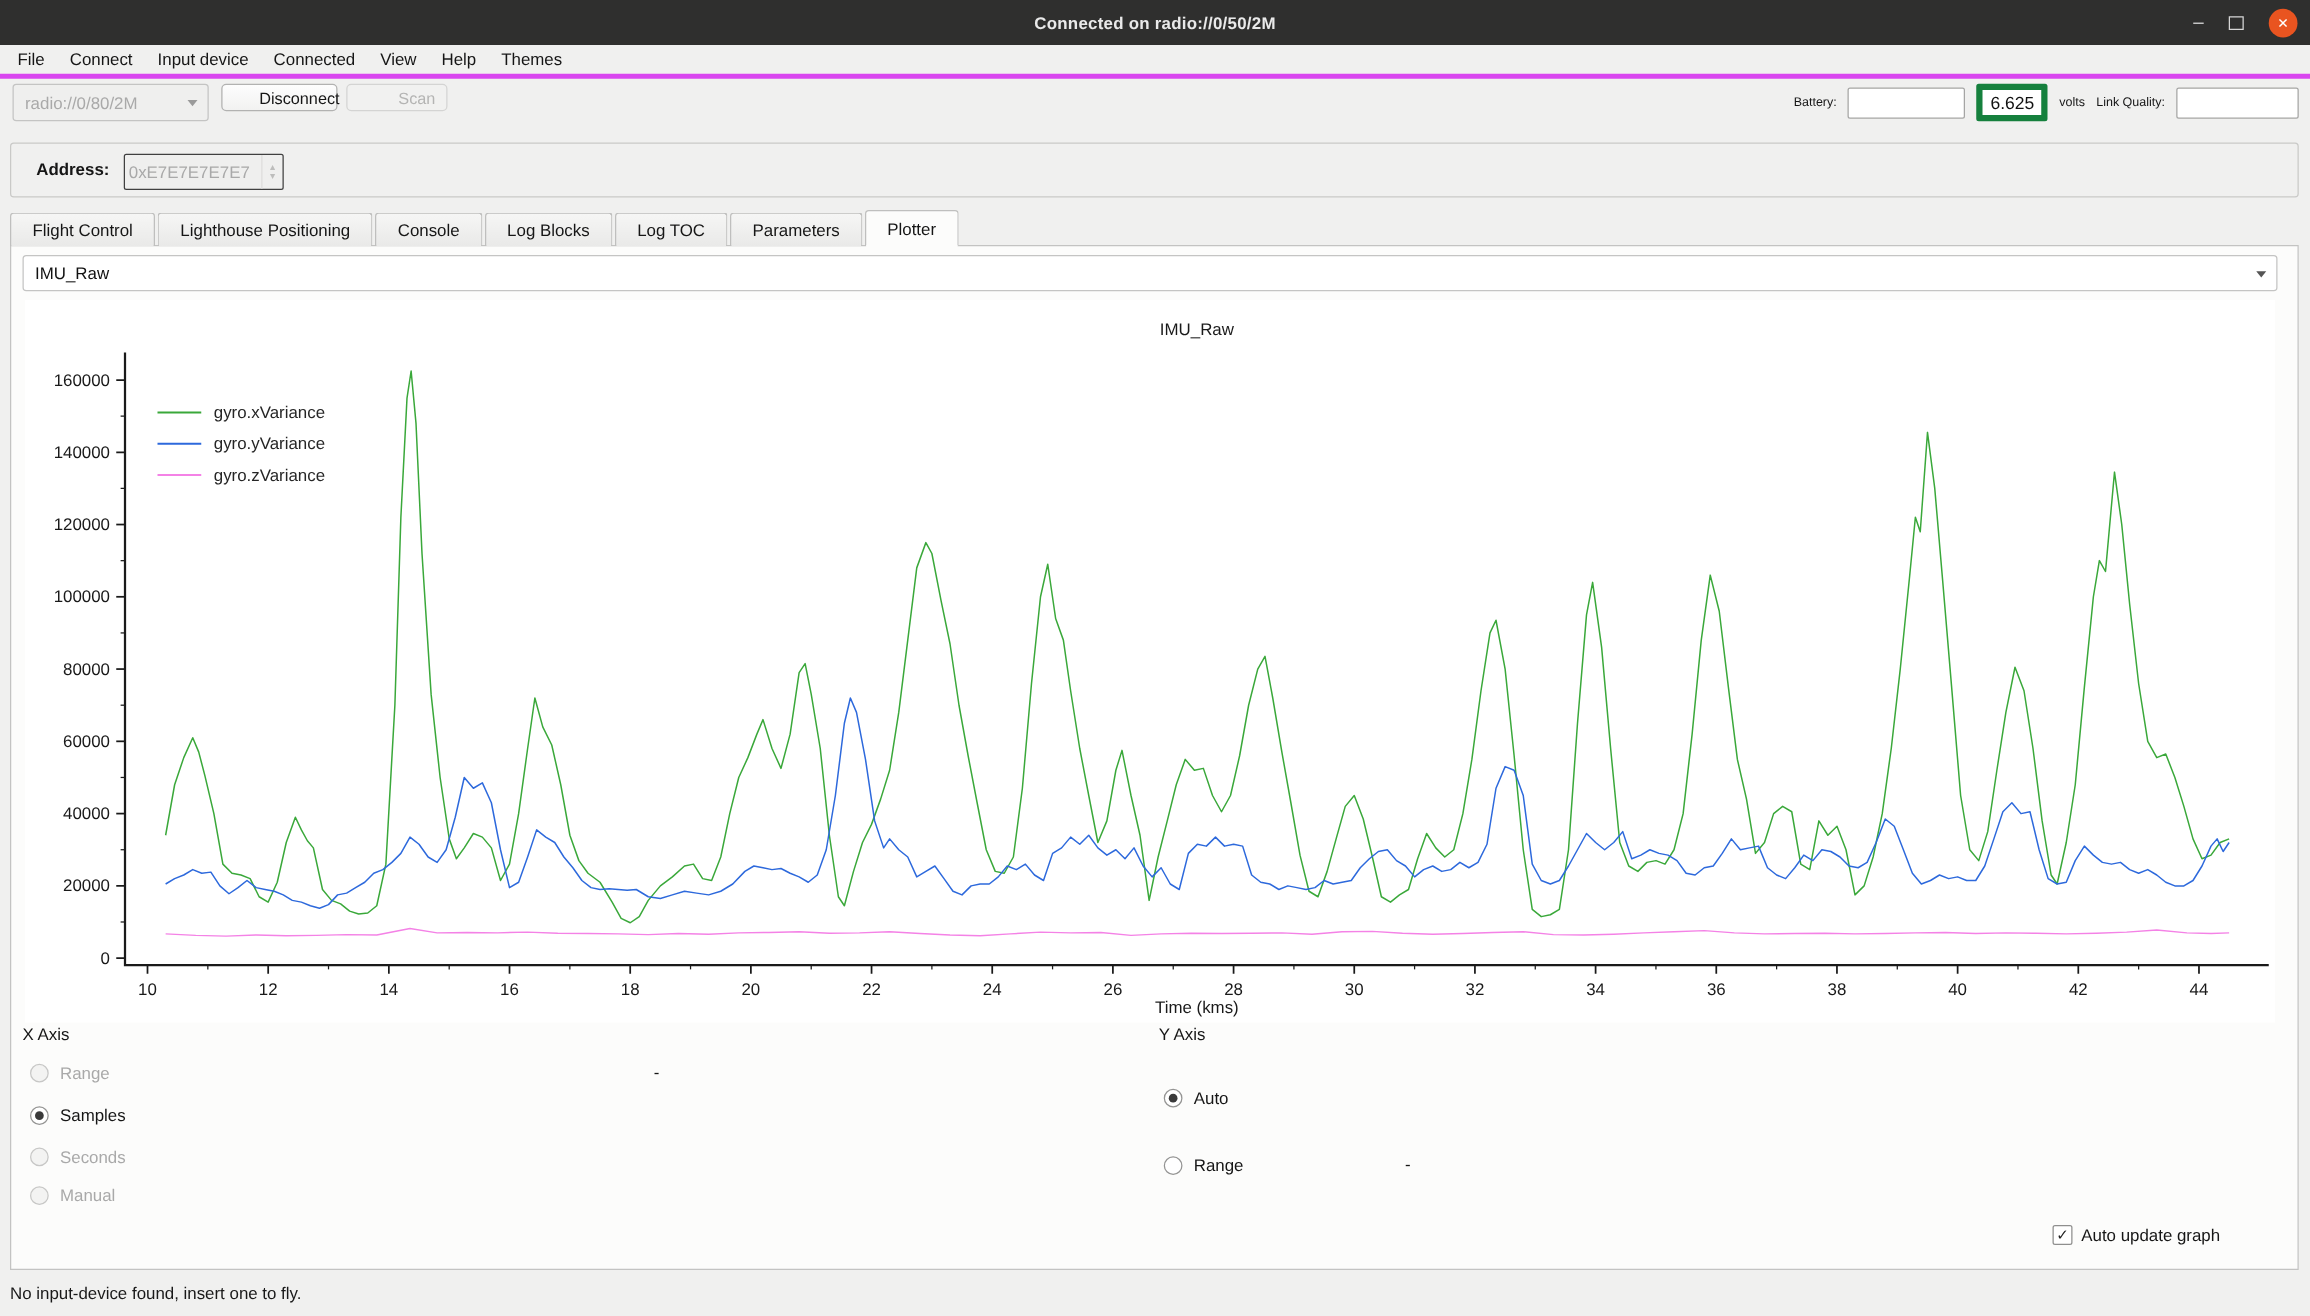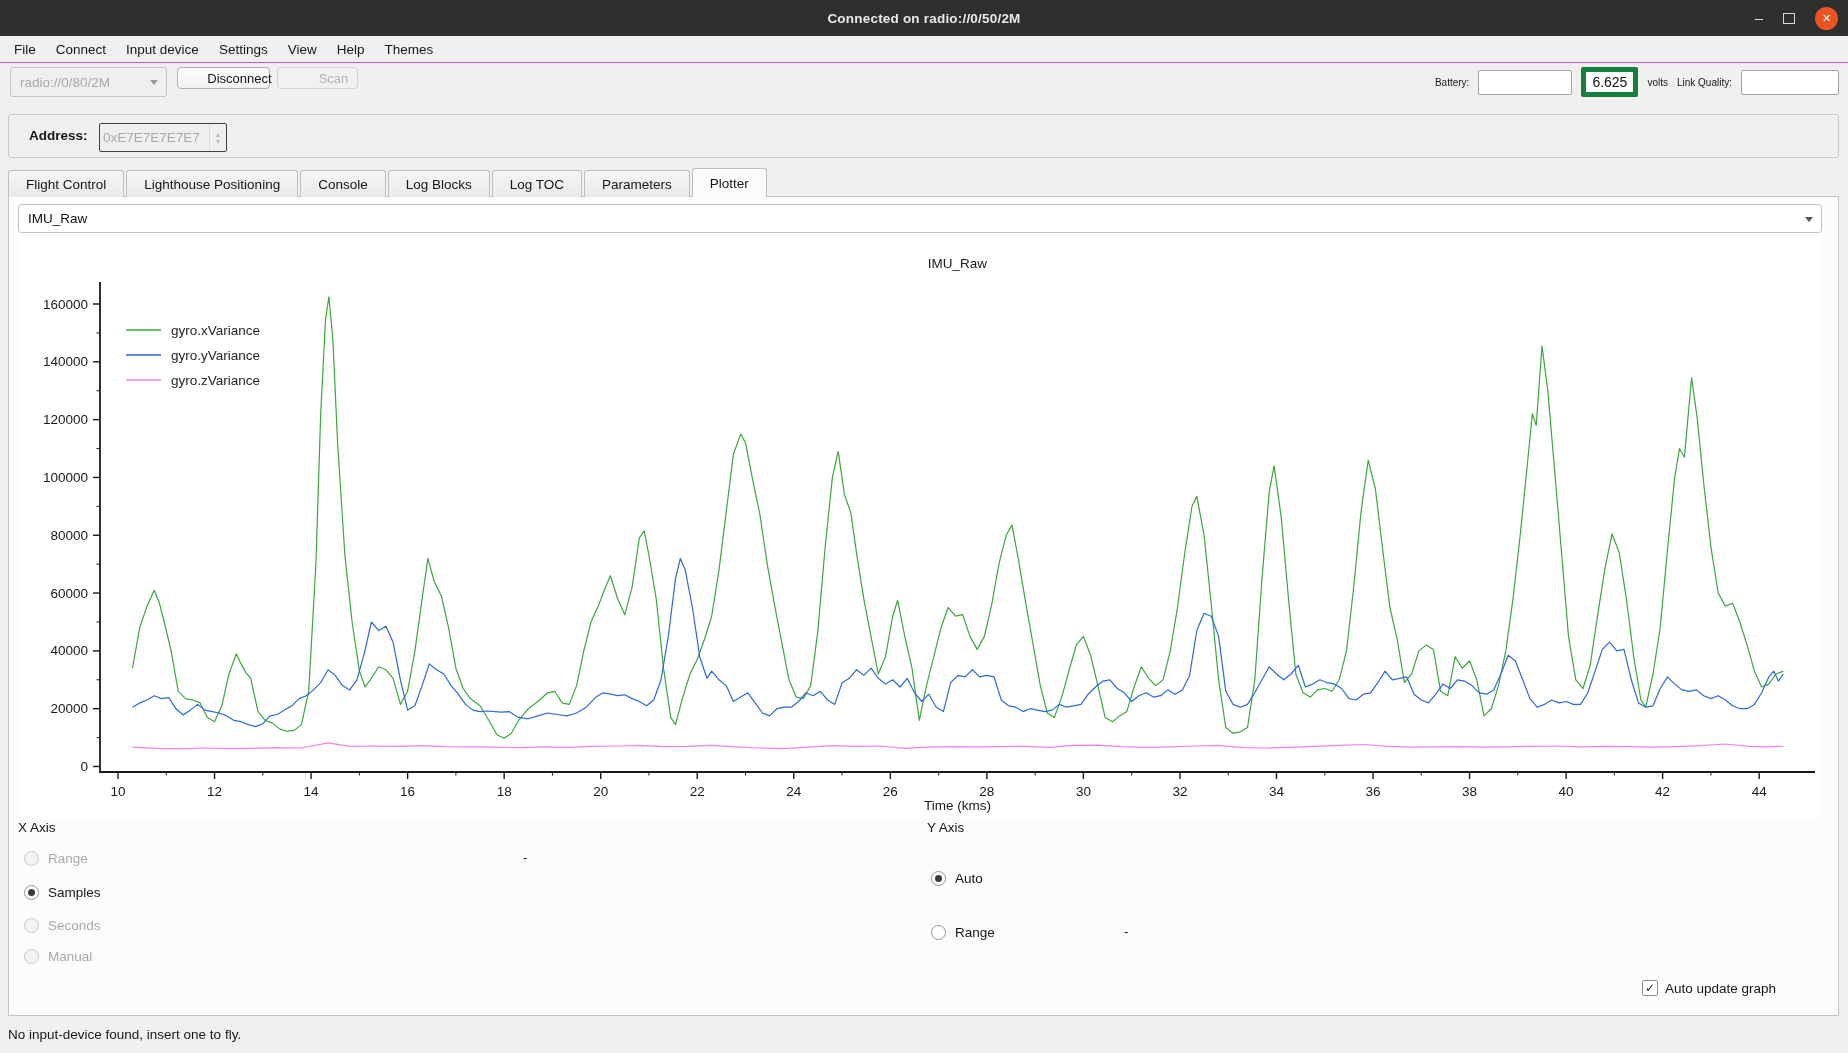--- a/index.html
+++ b/index.html
@@ -11,21 +11,21 @@
             display:flex;align-items:center;justify-content:center;}
   .titlebar .title{color:#e9e9e9;font-size:13.5px;font-weight:700;letter-spacing:.2px;}
   .winctrls{position:absolute;right:10px;top:0;height:36px;display:flex;align-items:center;gap:20px;}
   .win-min{color:#d7d7d7;font-size:15px;line-height:10px;cursor:default;}
   .win-max{width:10px;height:9px;border:1px solid #d7d7d7;}
   .win-close{width:23px;height:23px;border-radius:50%;background:#e95420;color:#fff;
              display:flex;align-items:center;justify-content:center;font-size:11px;}
 
   
   .menubar{position:absolute;left:0;top:36px;width:1848px;height:27px;background:#f0f0ef;
-           border-bottom:1px solid #d946ef;display:flex;align-items:center;padding-left:4px;box-sizing:border-box;}
+           border-bottom:4px solid #d946ef;display:flex;align-items:center;padding-left:4px;box-sizing:border-box;}
   .menu-item{padding:0 10px;font-size:13.5px;color:#161616;}
 
   
   .toolbar{position:absolute;left:0;top:64px;width:1848px;height:44px;}
   .combo{box-sizing:border-box;display:flex;align-items:center;border:1px solid #c4c4c3;border-radius:3px;
          font-size:13.5px;padding:0 24px 0 9px;position:relative;}
   .combo.disabled{background:#efefee;color:#a9a9a9;}
   .combo .arrow{position:absolute;right:8px;top:50%;margin-top:-2px;width:0;height:0;
                 border-left:4.5px solid transparent;border-right:4.5px solid transparent;border-top:5px solid #9a9a9a;}
   .combo.enabled{background:#fff;color:#111;}
@@ -100,21 +100,21 @@
       <span class="win-min">–</span>
       <span class="win-max"></span>
       <span class="win-close">✕</span>
     </div>
   </div>
 
   <div class="menubar">
       <span class="menu-item">File</span>
       <span class="menu-item">Connect</span>
       <span class="menu-item">Input device</span>
-      <span class="menu-item">Settings</span>
+      <span class="menu-item">Connected</span>
       <span class="menu-item">View</span>
       <span class="menu-item">Help</span>
       <span class="menu-item">Themes</span>
     </div>
 
   <div class="toolbar">
     <div class="combo disabled uri-combo">
       <span>radio://0/80/2M</span>
       <span class="arrow"></span>
     </div>

